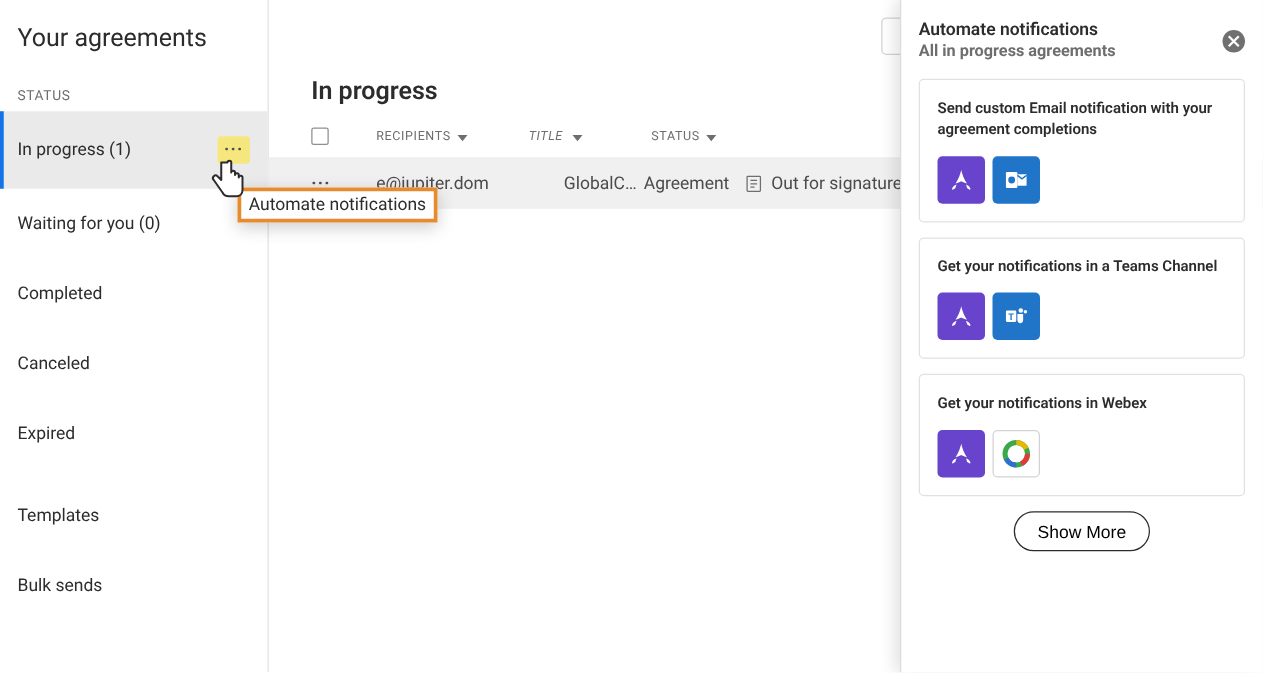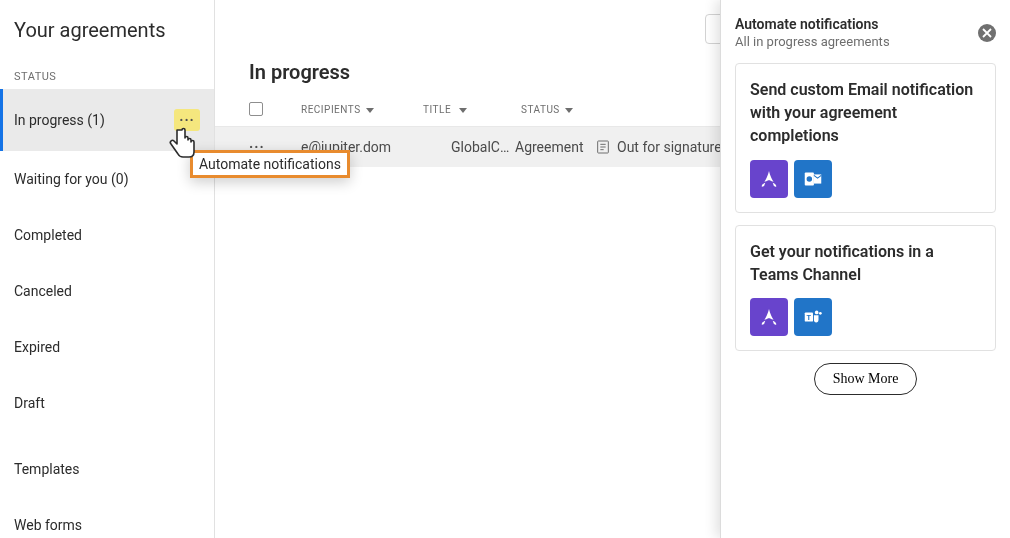--- a/index.html
+++ b/index.html
@@ -23,52 +23,52 @@
   .search-box { display: flex; align-items: center; gap: 6px; border: 1px solid #d3d3d3; border-radius: 4px; padding: 5px 10px; width: 165px; background: #fff; }
   .search-box input { border: none; outline: none; font-size: 14px; font-style: italic; color: #8e8e8e; width: 100%; }
   .info-btn { width: 18px; height: 18px; border: 1.5px solid #6e6e6e; border-radius: 50%; display: flex; align-items: center; justify-content: center; font-style: italic; font-size: 12px; color: #6e6e6e; cursor: pointer; font-family: serif; }
   
   .section-title { font-size: 20px; font-weight: 600; padding: 0 0 12px 34px; }
   
   .table-head { display: flex; align-items: center; padding: 6px 0 10px 34px; font-size: 10px; letter-spacing: 0.5px; color: #6e6e6e; border-bottom: 1px solid #e8e8e8; }
   .chk { width: 14px; height: 14px; border: 1.5px solid #8e8e8e; border-radius: 2px; }
   .col-chk { width: 52px; }
   .col-recip { width: 122px; display:flex; align-items:center; gap:4px; }
-  .col-title { width: 98px; display:flex; align-items:center; gap:7px; }
+  .col-title { width: 98px; display:flex; align-items:center; gap:7px;font-style:italic; }
   .col-status { display:flex; align-items:center; gap:4px; }
   .sort-arrow { color: #6e6e6e; }
   
   .table-row { display: flex; align-items: center; padding: 12px 0 12px 34px; background: #f0f0f0; color: #4b4b4b; }
   .row-more { width: 52px; font-weight:bold; letter-spacing:1px; color:#505050; }
   .cell-recip { width: 122px; white-space: nowrap; overflow: hidden; }
   .cell-title { width: 64px; white-space: nowrap; overflow: hidden; margin-left: 28px; }
   .cell-type { width: 80px; white-space: nowrap; overflow: hidden; }
   .cell-status { display: flex; gap: 6px; }
   .page-icon { width: 16px; height: 16px; }
   
   
   .cursor-hand { position: absolute; left: 166px; top: 124px; z-index: 50; pointer-events: none; }
   .popup-menu { position: absolute; left: 190px; top: 150px; background: #fff; border: 3px solid #e88b2e; padding: 3px 6px; box-shadow: 0 4px 14px rgba(0,0,0,0.2); z-index: 49; }
   
   
   .right-panel { position: absolute; right: 0; top: 0; width: 290px; height: 538px; background: #fff; border-left: 1px solid #dcdcdc; box-shadow: -4px 0 12px rgba(0,0,0,0.12); padding: 16px 14px 14px; overflow-y: auto; }
   .rp-header { margin-bottom: 14px; position: relative; padding-right: 22px; }
   .rp-title { font-weight: 600; font-size: 14px; color: #2c2c2c; }
-  .rp-sub { font-size: 13px; color: #6e6e6e; margin-top: 2px; }
+  .rp-sub { font-size: 13px; color: #6e6e6e; margin-top: 2px; font-weight: bold; }
   .rp-close { position: absolute; right: 0; top: 8px; width: 18px; height: 18px; border-radius: 50%; background: #707070; color: #fff; display: flex; align-items: center; justify-content: center; cursor: pointer; font-size: 12px; line-height: 1; }
   
   .rp-card { border: 1px solid #e1e1e1; border-radius: 4px; padding: 14px; margin-bottom: 12px; background: #fff; }
-  .rp-card-title { font-weight: 600; font-size: 16px; line-height: 1.45; margin-bottom: 12px; color: #2c2c2c; }
+  .rp-card-title { font-weight: 600; font-size: 12px; line-height: 1.45; margin-bottom: 12px; color: #2c2c2c; }
   .rp-icons { display: flex; gap: 6px; }
   .rp-icon { width: 38px; height: 38px; border-radius: 4px; display: flex; align-items: center; justify-content: center; }
   .rp-icon.purple { background: #6844cc; }
   .rp-icon.blue { background: #2175c8; }
   .rp-icon.white { background: #fff; border: 1px solid #d3d3d3; }
   
-  .show-more { display: block; margin: 8px auto 0; padding: 7px 18px; border: 1.5px solid #2c2c2c; border-radius: 18px; background: #fff; font-size: 14px; font-weight: 500; cursor: pointer; font-family: Liberation Serif, serif; }
+  .show-more { display: block; margin: 8px auto 0; padding: 7px 18px; border: 1.5px solid #2c2c2c; border-radius: 18px; background: #fff; font-size: 14px; font-weight: 500; cursor: pointer; }
 
   svg { display: block; }
 </style>
 </head>
 <body>
 
 <div class="main-area">
 
   <div class="sidebar">
     <h1>Your agreements</h1>
@@ -83,29 +83,23 @@
     </div>
     <div class="sidebar-item">
       <span>Completed</span>
     </div>
     <div class="sidebar-item">
       <span>Canceled</span>
     </div>
     <div class="sidebar-item">
       <span>Expired</span>
     </div>
-    <div class="sidebar-item">
-      <span>Draft</span>
-    </div>
     <div class="sidebar-gap"></div>
     <div class="sidebar-item">
       <span>Templates</span>
-    </div>
-    <div class="sidebar-item">
-      <span>Web forms</span>
     </div>
     <div class="sidebar-item">
       <span>Bulk sends</span>
     </div>
   </div>
 
   <div class="content">
     <div class="top-bar">
       <button class="filters-btn">
         <svg width="14" height="14" viewBox="0 0 24 24">
@@ -220,15 +214,33 @@
             <rect x="3" y="7" width="9" height="10" rx="1" fill="#fff"></rect>
             <text x="7.5" y="15" font-size="8" fill="#2175c8" text-anchor="middle" font-weight="bold">T</text>
             <circle cx="16" cy="7" r="2" fill="#fff"></circle>
             <circle cx="20" cy="8" r="1.5" fill="#fff"></circle>
             <path d="M13 10h5v5c0 2-1 3-2.5 3s-2.5-1-2.5-3z" fill="#fff"></path>
           </svg>
       </div>
     </div>
   </div>
 
+  <div class="rp-card">
+    <div class="rp-card-title">Get your notifications in Webex</div>
+    <div class="rp-icons">
+      <div class="rp-icon purple">
+        <svg width="22" height="22" viewBox="0 0 24 24">
+            <path fill="#fff" d="M12 3c0 0-1 6-5 12 3-1 5-2 5-2s2 1 5 2c-4-6-5-12-5-12zM7 19c-1 1-3 2-3 1s1-3 4-4c-1 2-1 3-1 3zm10 0c0 0 0-1-1-3 3 1 4 3 4 4s-2 0-3-1z"></path>
+          </svg>
+      </div>
+      <div class="rp-icon white">
+        <svg width="24" height="24" viewBox="0 0 24 24">
+            <circle cx="12" cy="12" r="9" fill="none" stroke-width="4" stroke="#3ba84a"></circle>
+            <path d="M12 3a9 9 0 0 1 8 5" fill="none" stroke="#e6b800" stroke-width="4"></path>
+            <path d="M21 12a9 9 0 0 1-5 8" fill="none" stroke="#e03a3a" stroke-width="4"></path>
+            <path d="M12 21a9 9 0 0 1-8-5" fill="none" stroke="#2d6fd4" stroke-width="4"></path>
+          </svg>
+      </div>
+    </div>
+  </div>
 
   <button class="show-more">Show More</button>
 </div>
 
 </body></html>

